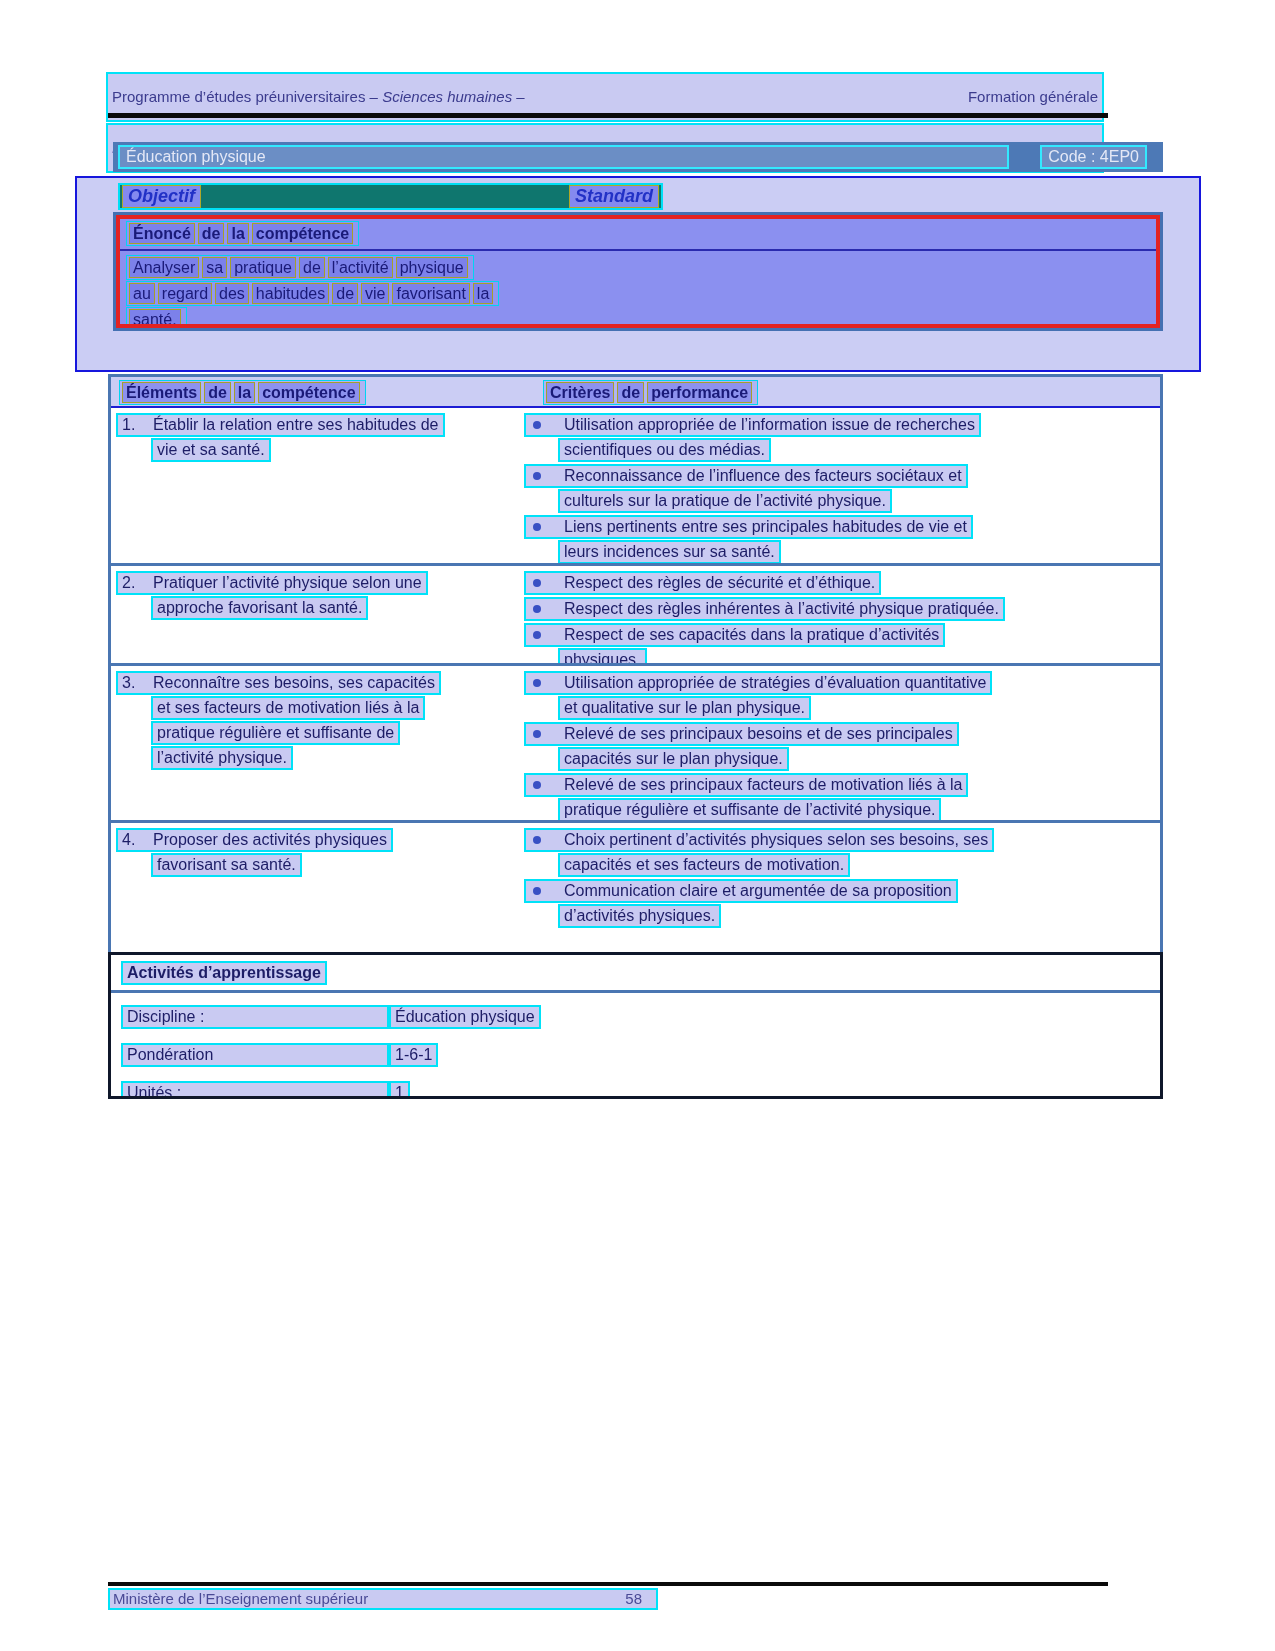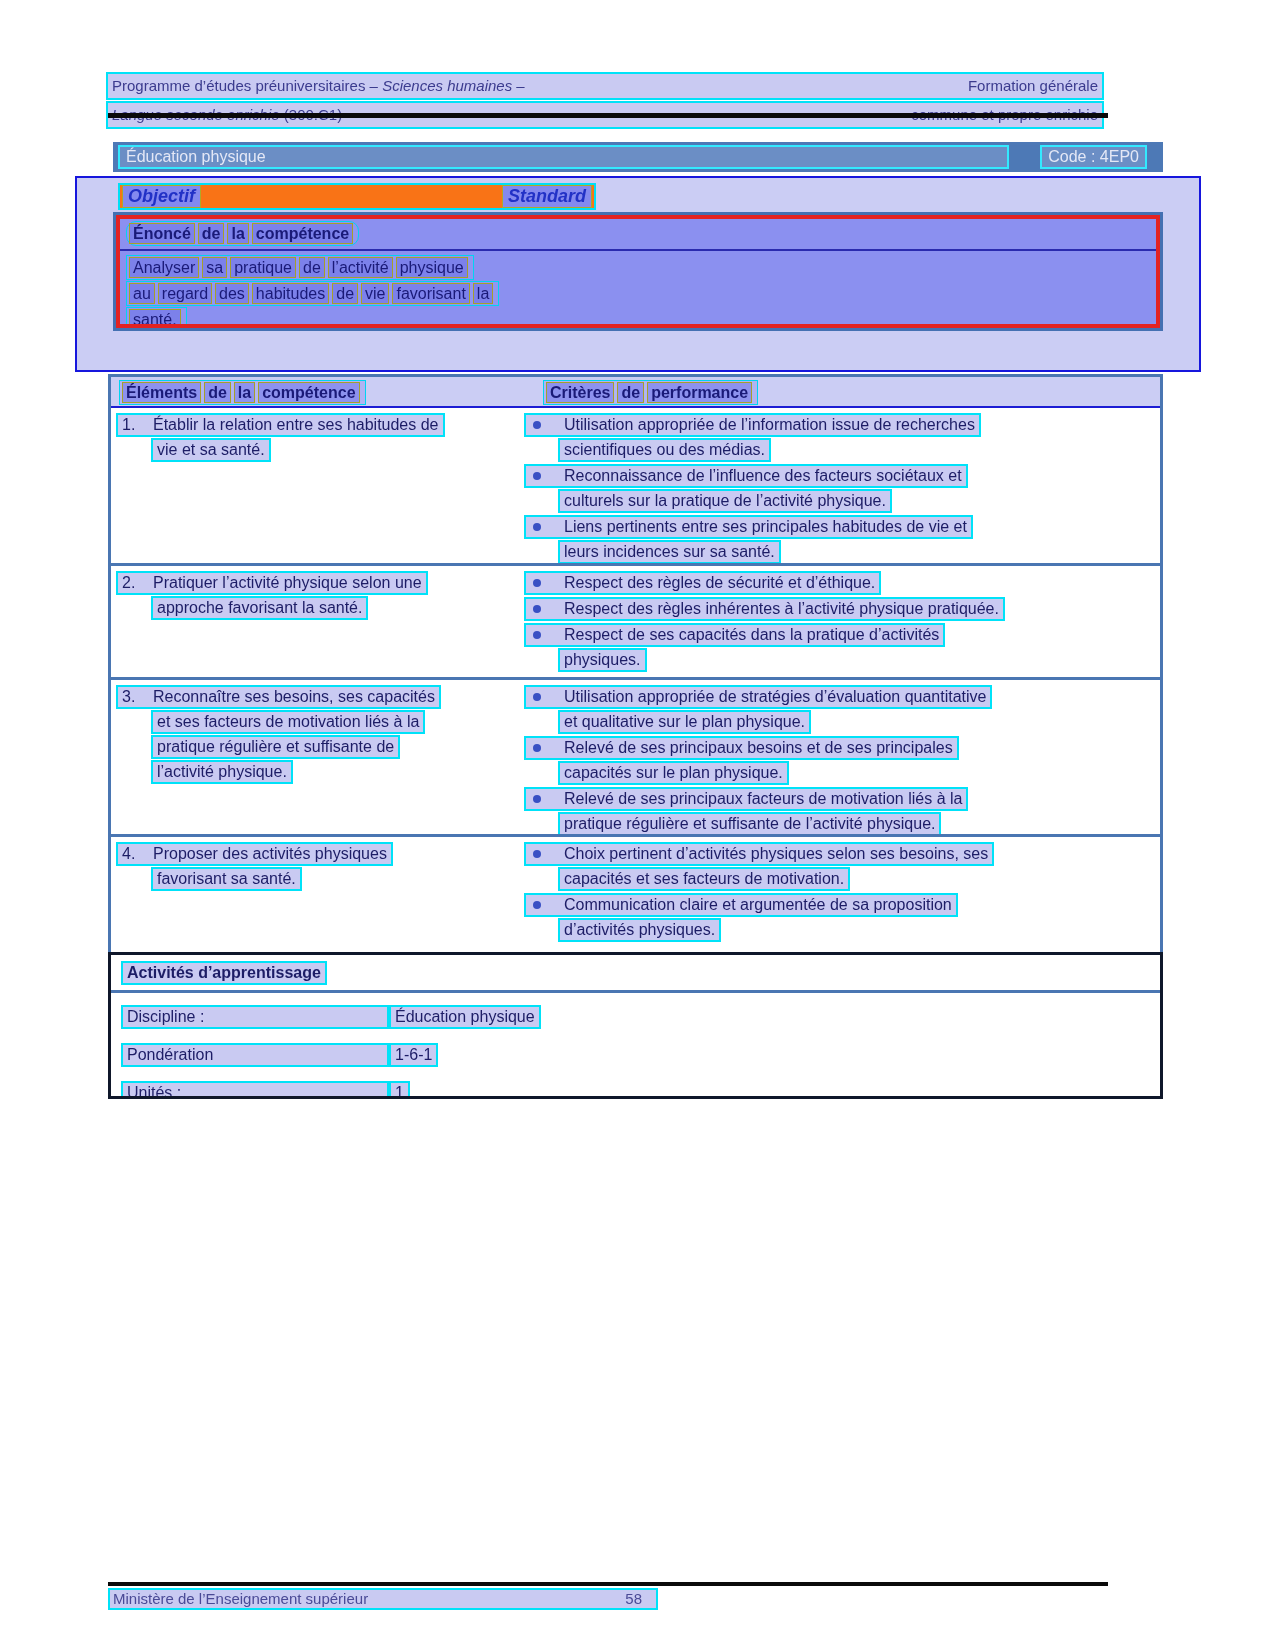--- a/index.html
+++ b/index.html
@@ -13,66 +13,66 @@
 
   
   .wline{border:1px solid #00d4f2;background:#9196f1;width:fit-content;padding:1px 2px;}
   .w{display:inline-block;background:#7c81ea;border:1px solid #a59f2b;color:#1a1a78;
      padding:0 3px;margin-right:3px;font-size:16px;line-height:19px;}
   .bold .w{font-weight:bold;}
 
   
   .pg-header{left:106px;top:72px;width:998px;}
   .hl-line{display:flex;justify-content:space-between;background:#c9caf2;
-           border:2px solid #00e2f8;padding:4px 4px;font-size:15px;line-height:16px;
+           border:2px solid #00e2f8;padding:15px 4px;font-size:15px;line-height:16px;
            color:#3b3b8e;margin-bottom:1px;}
   .ital{font-style:italic;}
 
   .black-rule{background:#0a0a0a;}
 
   
   .title-bar{left:113px;top:142px;width:1050px;height:30px;background:#4d79b6;
              display:flex;align-items:center;}
   .bar-hl{border:2px solid #33e9ff;background:rgba(215,220,250,0.22);color:#e4e8f6;
           font-size:16px;line-height:18px;padding:1px 6px;}
   .bar-hl.title{margin-left:5px;width:875px;}
   .bar-hl.code{margin-left:auto;margin-right:16px;}
 
   
   .blue-region{left:75px;top:176px;width:1122px;height:192px;background:#cbcdf4;
                border:2px solid #1616dd;}
 
   
-  .obj-std{left:118px;top:183px;width:478px;height:27px;display:flex;box-sizing:border-box;
-           justify-content:space-between;align-items:center;background:#f97316;
+  .obj-std{left:118px;top:183px;width:545px;height:27px;display:flex;box-sizing:border-box;
+           justify-content:space-between;align-items:center;background:#0f766e;
            border:2px solid #00dff5;padding:0 2px;}
   .wb{font-size:18px;font-weight:bold;font-style:italic;background:#8489ef;
       border:1px solid #b0a828;color:#2231c6;padding:0 5px;line-height:21px;}
 
   
   .enonce{left:113px;top:212px;width:1050px;height:119px;border:3px solid #4470b2;
           box-sizing:border-box;}
   .enonce-inner{width:100%;height:100%;box-sizing:border-box;border:4px solid #e32222;
                 background:#8b90f0;overflow:hidden;}
-  .enonce-title{margin:2px 0 0 6px;border-radius:10px;}
+  .enonce-title{margin:2px 0 0 6px;}
   .enonce-div{height:2px;background:#2a2aae;margin-top:3px;}
   .enonce-body{margin:4px 0 17px 6px;}
   .enonce-body .wline{margin-bottom:1px;background:#9196f1;}
 
   
   .comp-table{left:108px;top:338px;width:1055px;height:604px;border:3px solid #4a76b2;
               box-sizing:border-box;background:#fff;overflow:hidden;margin-top:36px;}
   .thead{height:31px;background:#cbcdf4;border-bottom:2px solid #1c1cd4;
          position:relative;box-sizing:border-box;padding:3px 0 0 8px;}
   .thead .right-group{position:absolute;left:432px;top:3px;}
   .thead .w{font-weight:bold;background:#8d92ee;}
   .trow{display:flex;padding:5px 0 0 5px;box-sizing:border-box;overflow:hidden;}
   .trow + .trow{border-top:3px solid #4a76b2;}
   .trow:nth-child(1){height:155px;}
-  .trow:nth-child(2){height:114px;}
+  .trow:nth-child(2){height:100px;}
   .trow:nth-child(3){height:157px;justify-content:center;}
   .trow:nth-child(4){height:140px;}
   .cell-left{width:408px;flex:none;}
   .cell-right{flex:1;}
   .cell-left .hl,.cell-right .hl{margin-bottom:1px;}
   .num{display:inline-block;width:31px;}
   .item-cont{margin-left:35px;}
   .crit{margin-bottom:2px;}
   .crit-first{display:flex;align-items:center;}
   .bullet{width:8px;height:8px;border-radius:50%;background:#3850c4;margin:0 23px 0 3px;flex:none;}

